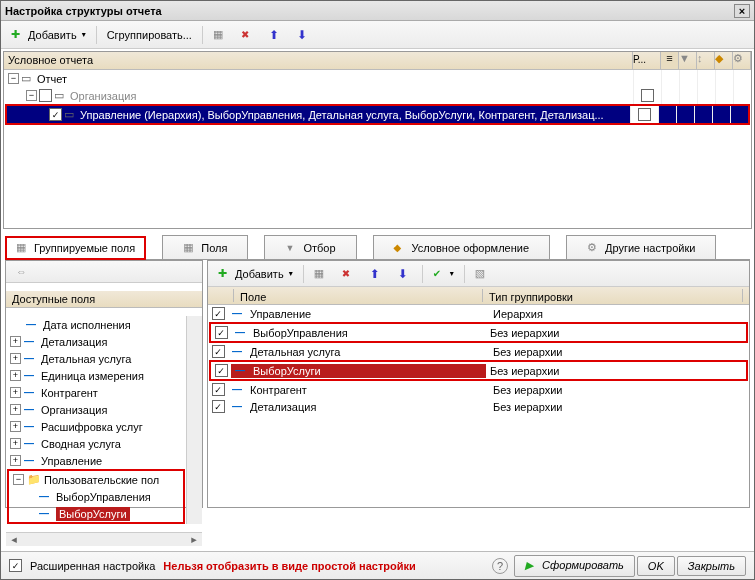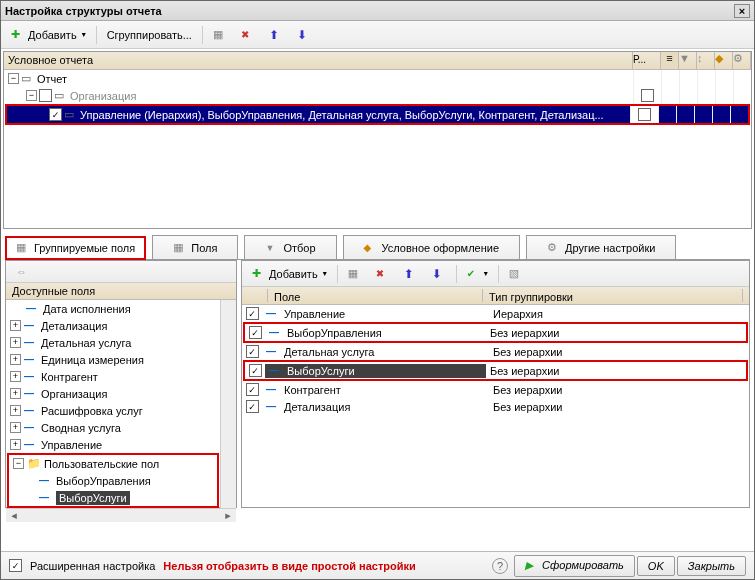--- a/index.html
+++ b/index.html
@@ -32,28 +32,28 @@
 .struct-header .narrow { width: 18px; border-right: 1px solid #bbb; }
 .struct-body { height: 158px; background: #fff; overflow: hidden; }
 .tree-row { display: flex; height: 17px; align-items: center; }
 .tree-row .main { flex: 1; display: flex; align-items: center; padding-left: 4px; gap: 2px; white-space: nowrap; overflow: hidden; }
 .tree-row .narrow { width: 18px; border-left: 1px solid #eee; height: 100%; display:flex; align-items:center; justify-content:center; }
 .tree-toggle { width: 11px; height: 11px; border: 1px solid #888; display: inline-flex; align-items: center; justify-content: center; font-size: 9px; line-height: 1; background: #fff; }
 .chk { width: 13px; height: 13px; border: 1px solid #666; background: #fff; display: inline-flex; align-items: center; justify-content: center; font-size: 9px; }
 .selected-row { background: #000080; color: #fff; }
 .red-border { border: 2px solid #d00; }
 
-.tabs { display: flex; padding: 4px 4px 0 4px; gap: 6px; }
+.tabs { display: flex; padding: 4px 4px 0 4px; gap: 16px; }
 .tab { padding: 4px 20px; border: 1px solid #999; border-bottom: none; background: linear-gradient(#fafafa,#eee); display: flex; align-items: center; gap: 4px; cursor: pointer; }
 .tab.active { background: #fff; position: relative; top: 1px; }
 .tab-red { border: 2px solid #d00; padding: 3px 9px; }
 .tab-divider { height: 1px; background: #999; margin: 0 4px; }
 
 .middle-panel { display: flex; height: 248px; margin: 0 4px; }
-.left-col { width: 232px; border: 1px solid #999; display: flex; flex-direction: column; }
+.left-col { width: 198px; border: 1px solid #999; display: flex; flex-direction: column; gap: 8px; }
 .right-col { flex: 1; border: 1px solid #999; margin-left: 4px; display: flex; flex-direction: column; }
 .small-toolbar { height: 22px; background: linear-gradient(#f8f8f8,#ececec); border-bottom: 1px solid #ccc; display: flex; align-items: center; padding: 0 4px; gap: 2px; }
 .col-header { background: linear-gradient(#f0e8d8,#e8dcc0); height: 18px; padding: 2px 6px; border-bottom: 1px solid #bbb; }
 .right-header { display: flex; }
 .right-header > div { border-right: 1px solid #bbb; padding: 2px 6px; }
 .right-header .cbcol { width: 20px; }
 .right-header .fcol { flex:1; }
 .right-header .tcol { width: 260px; }
 .list { flex: 1; overflow: hidden; background: #fff; }
 .list-row { display: flex; align-items: center; height: 17px; padding-left: 4px; gap: 3px; }
@@ -66,21 +66,21 @@
 .bottom-scroll { height: 16px; background: #eee; border-top: 1px solid #ccc; display:flex; }
 .bottom-scroll .arrow { width: 16px; display:flex; align-items:center; justify-content:center; color:#666; }
 .footer { position: absolute; bottom: 0; left: 0; right: 0; height: 28px; background: linear-gradient(#f8f8f8,#ececec); border-top: 1px solid #bbb; display: flex; align-items: center; padding: 0 8px; gap: 8px; }
 .footer .warn { color: #c00; font-weight: bold; }
 .footer-right { margin-left: auto; display: flex; align-items: center; gap: 2px; }
 .fbtn { padding: 3px 10px; border: 1px solid #999; background: linear-gradient(#fafafa,#e8e8e8); cursor: pointer; border-radius: 2px; font-style: italic; }
 .quest { width:16px; height:16px; border:1px solid #999; border-radius:8px; display:flex; align-items:center; justify-content:center; color:#666; margin-right:4px; }
 .scrollbar-v { width:16px; background:#eee; border-left:1px solid #ccc; }
 .list-wrap { display:flex; flex:1; }
 .list-inner { flex:1; }
-.sel-blue { background:#404040; color:#fff; }
+.sel-blue { background:#b91c1c; color:#fff; }
 </style>
 </head>
 <body>
 
 <div class="titlebar">
   <span>Настройка структуры отчета</span>
   <span class="close">×</span>
 </div>
 
 <div class="toolbar">

